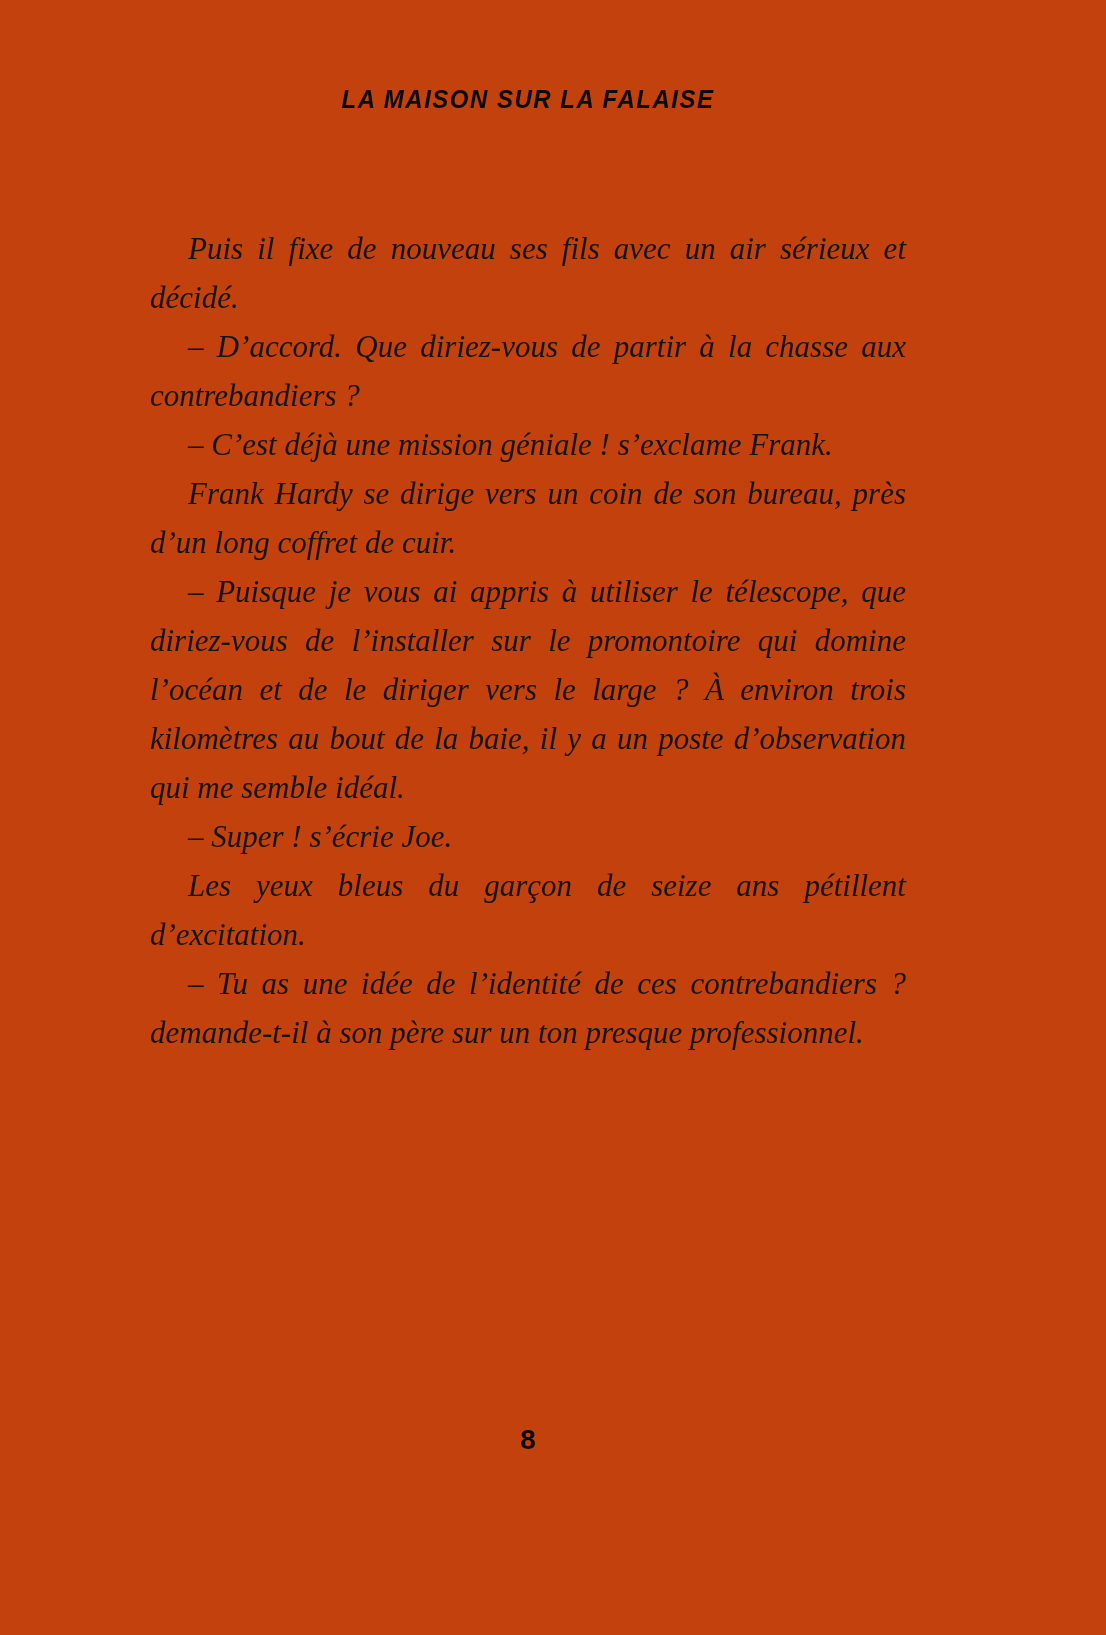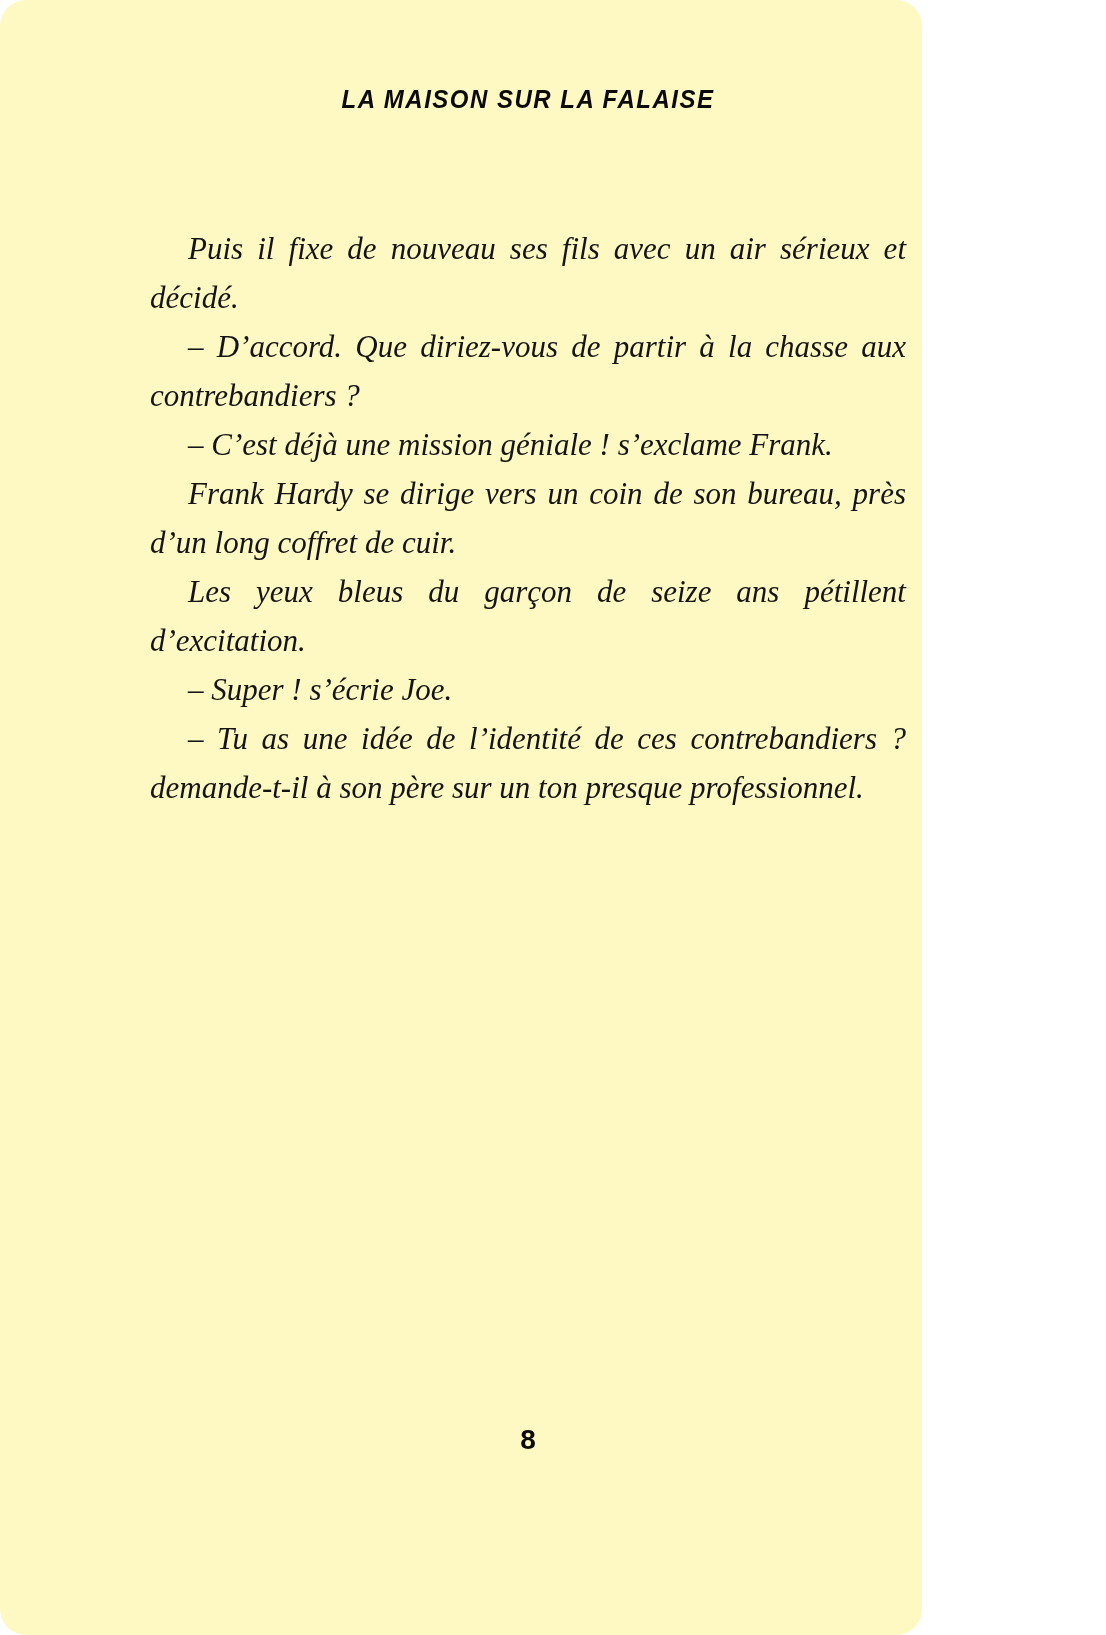--- a/index.html
+++ b/index.html
@@ -2,27 +2,26 @@
 <html><head>
 <meta charset="utf-8">
 <style>
   html, body {
     margin: 0;
     padding: 0;
     background: #ffffff;
   }
   .page {
     position: relative;
-    width: 922px;
+    width: 1106px;
     height: 1635px;
-    background: #fef9c3;
+    background: #c2410c;
     color: #141414;
     font-family: "Liberation Serif", serif;
     overflow: hidden;
-    border-radius: 26px;
   }
   .running-head {
     position: absolute;
     top: 86px;
     left: 150px;
     width: 756px;
     text-align: center;
     font-family: "Liberation Sans", sans-serif;
     font-weight: bold;
     font-style: italic;
@@ -64,20 +63,21 @@
 
 <div class="page">
 
   <div class="running-head">LA MAISON SUR LA FALAISE</div>
 
   <div class="body-text">
     <p>Puis il fixe de nouveau ses fils avec un air sérieux et décidé.</p>
     <p>– D’accord. Que diriez-vous de partir à la chasse aux contrebandiers ?</p>
     <p>– C’est déjà une mission géniale ! s’exclame Frank.</p>
     <p>Frank Hardy se dirige vers un coin de son bureau, près d’un long coffret de cuir.</p>
+    <p>– Puisque je vous ai appris à utiliser le télescope, que diriez-vous de l’installer sur le promontoire qui domine l’océan et de le diriger vers le large ? À environ trois kilomètres au bout de la baie, il y a un poste d’observation qui me semble idéal.</p>
+    <p>– Super ! s’écrie Joe.</p>
     <p>Les yeux bleus du garçon de seize ans pétillent d’excitation.</p>
-    <p>– Super ! s’écrie Joe.</p>
     <p>– Tu as une idée de l’identité de ces contrebandiers ? demande-t-il à son père sur un ton presque professionnel.</p>
   </div>
 
   <div class="page-number">8</div>
 
 </div>
 
 </body></html>

